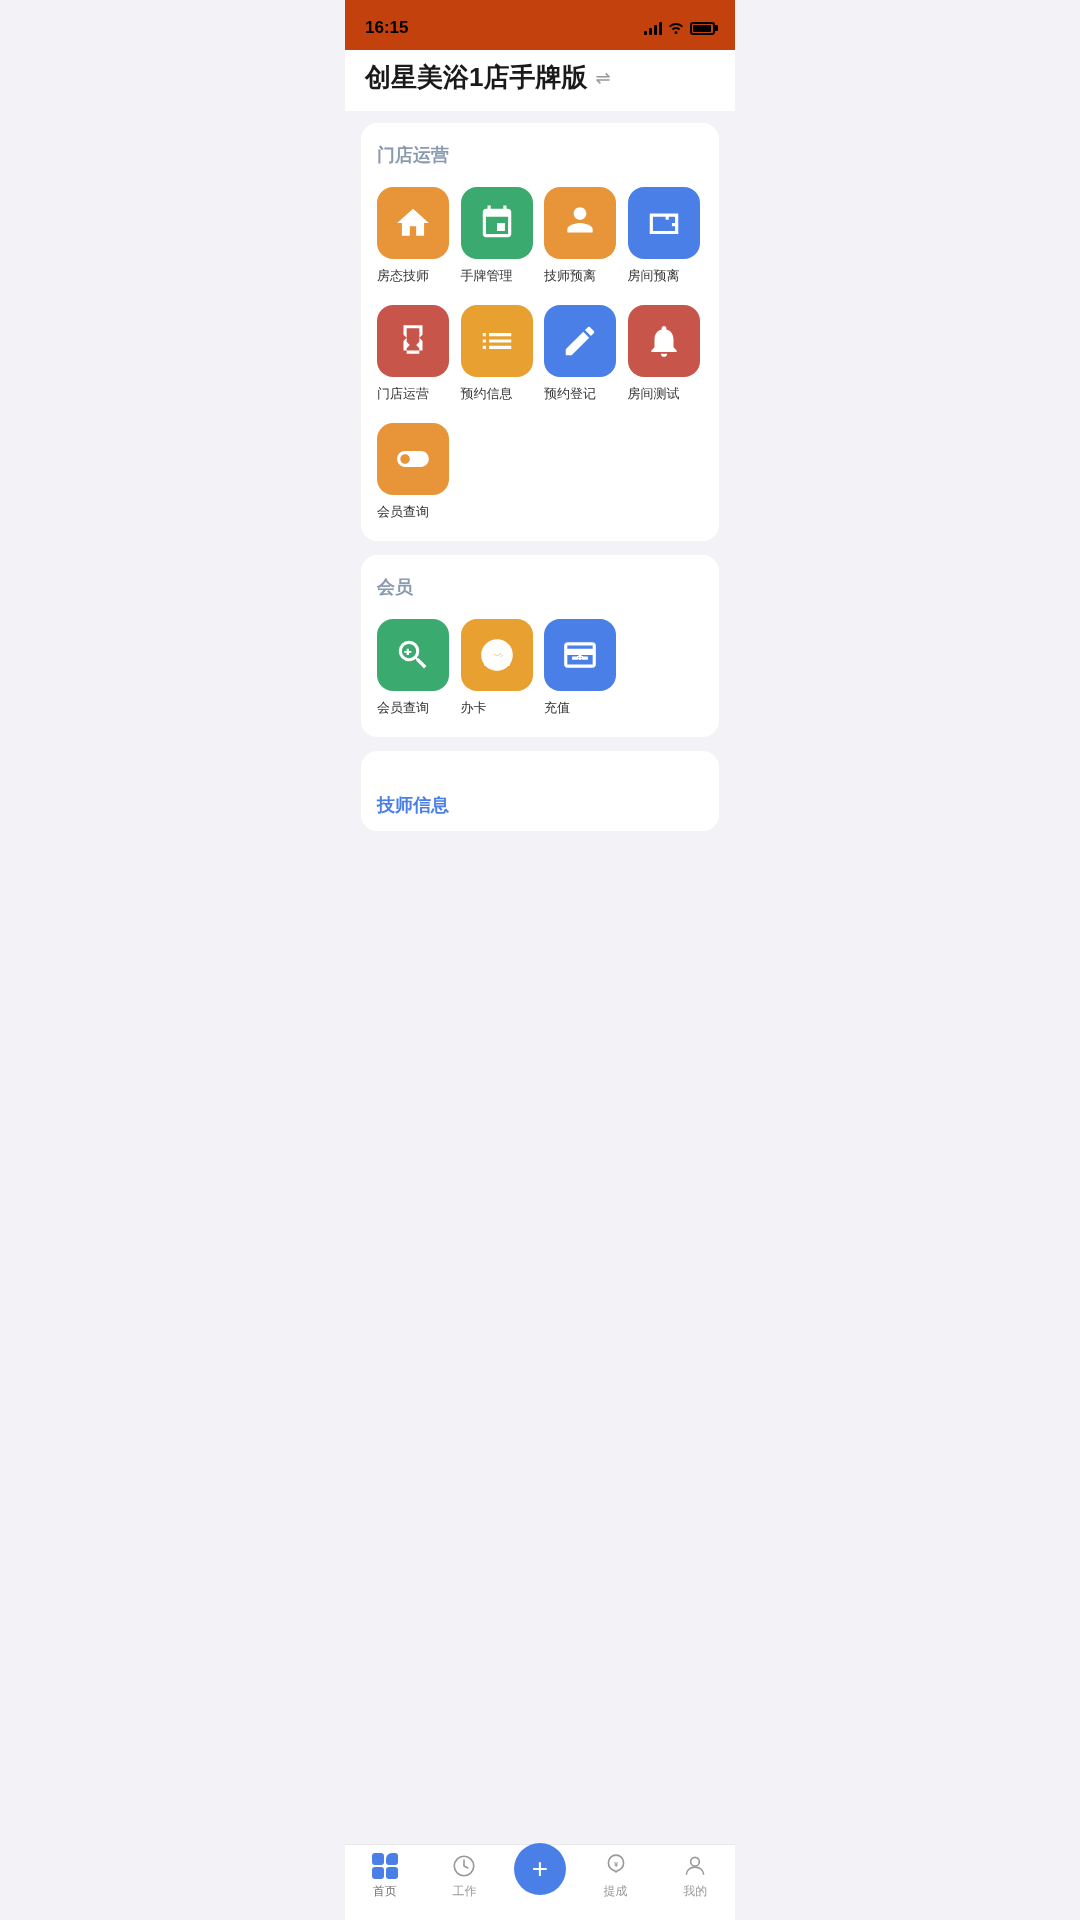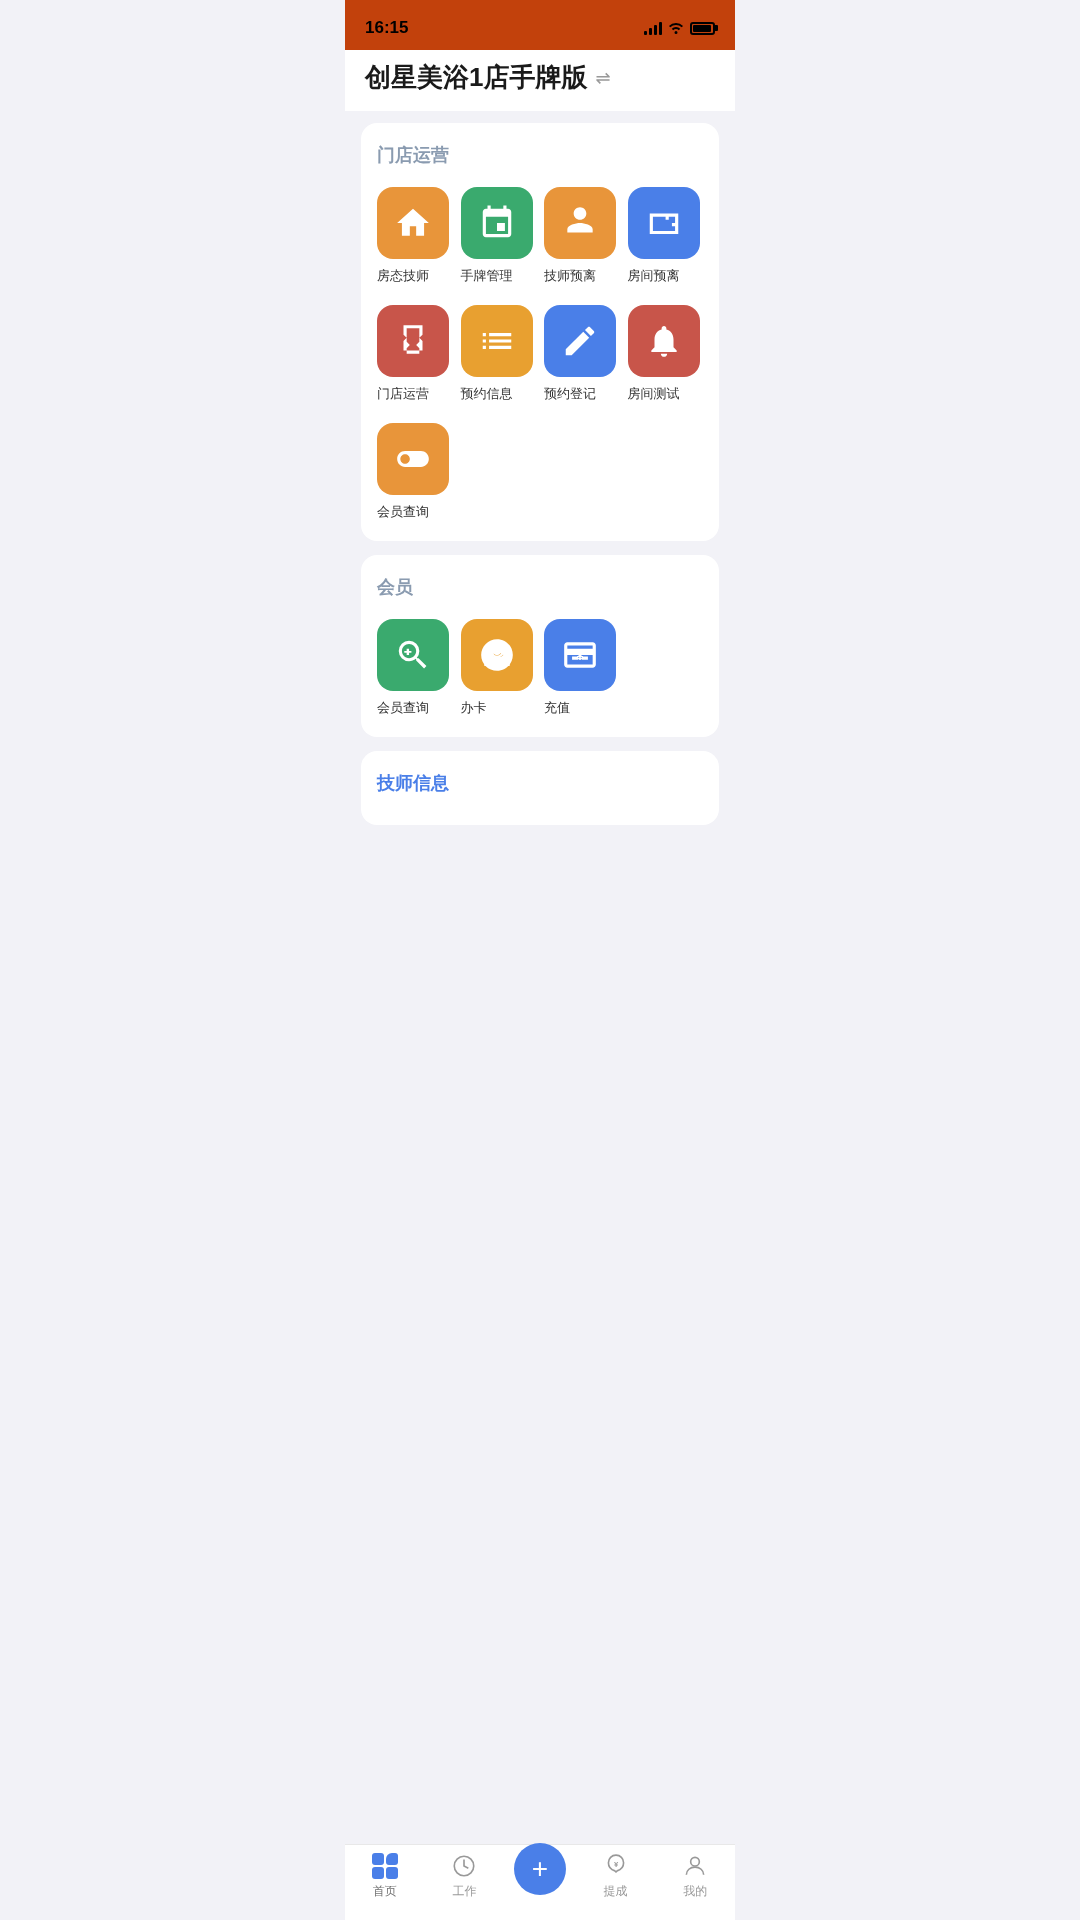--- a/index.html
+++ b/index.html
@@ -381,21 +381,21 @@
               <text x="12" y="15" text-anchor="middle" font-size="8" fill="white" font-weight="bold">¥</text>
             </svg>
         </div>
         <span class="icon-label">充值</span>
       </div>
 
     </div>
   </div>
 
   <div class="partial-section">
-    <div class="section-title" style="font-size:18px; font-weight:700; color:#4a7fe8;">技师信息</div>
+    <div class="section-title" style="font-size:18px; font-weight:700; color:#4a7fe8;margin-top:22px;">技师信息</div>
   </div>
 
 </div>
 
 <div class="bottom-nav">
 
   <div class="nav-item active">
     <div class="nav-home-box">
       <div></div>
       <div></div>

